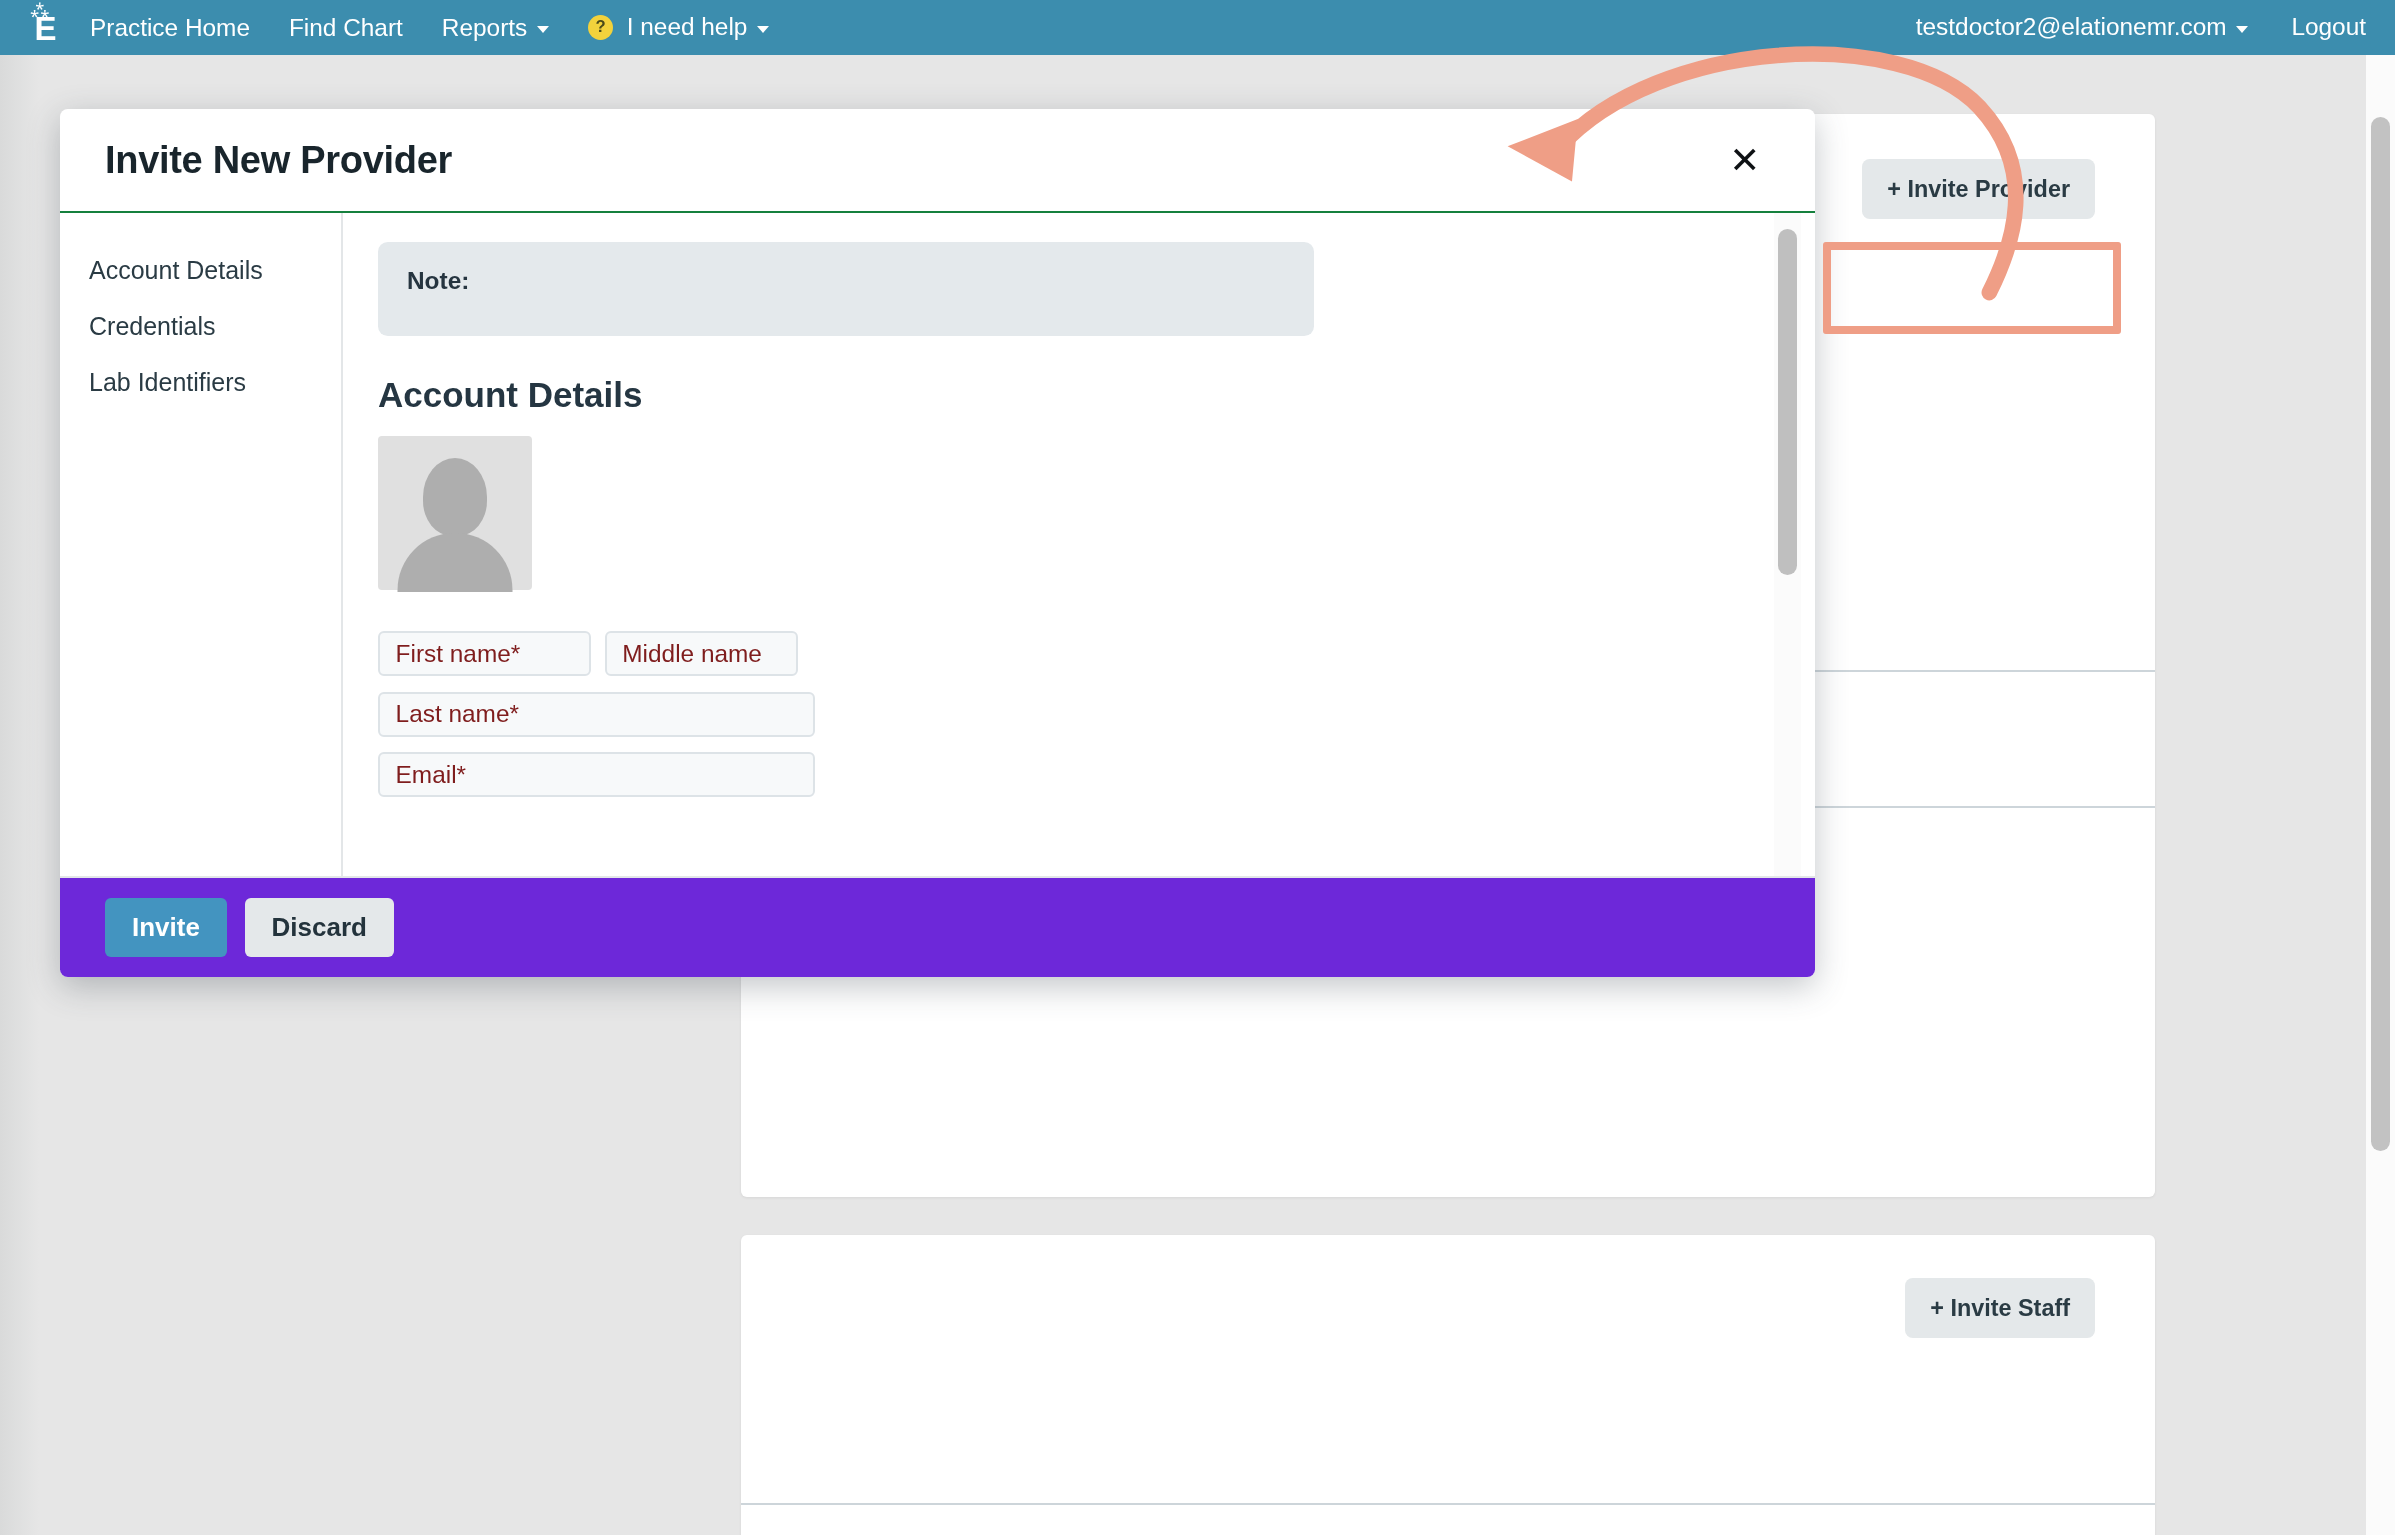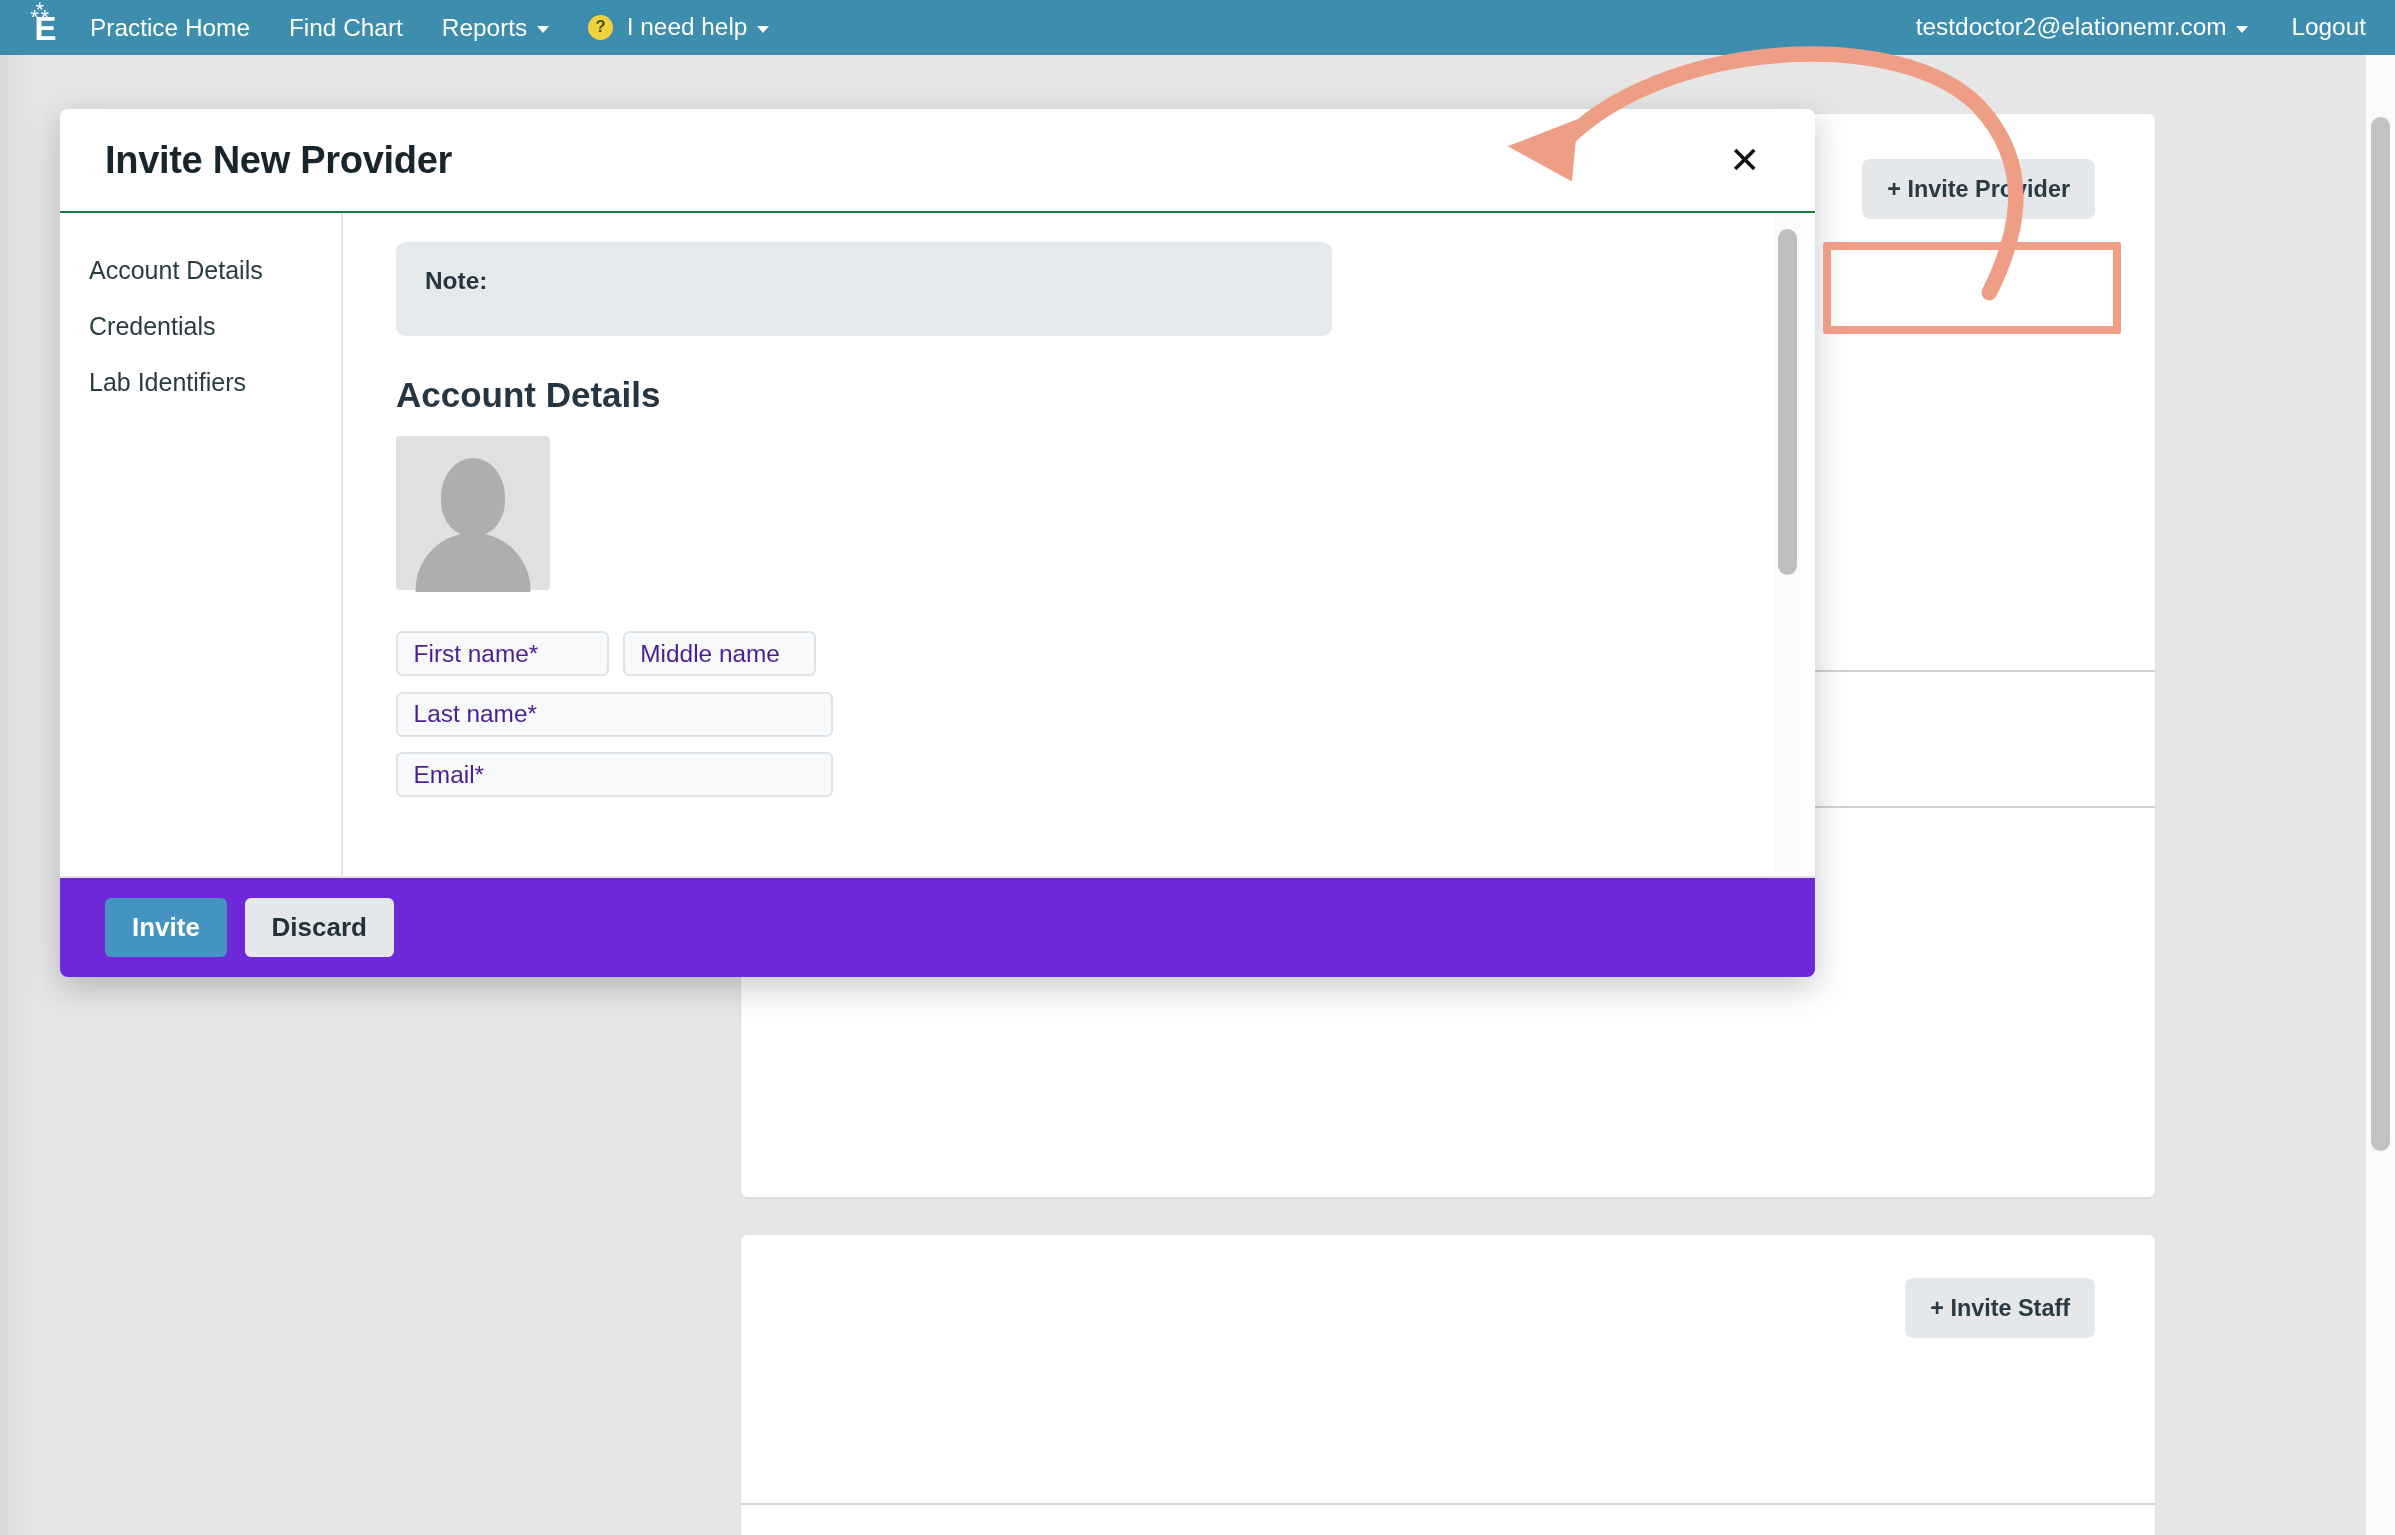--- a/index.html
+++ b/index.html
@@ -145,21 +145,21 @@
     border-right: 2px solid #e3e6e8;
     padding: 29px 0 0 0;
   }
   .sidenav-item {
     font-size: 25px; color: #2a3b44; line-height: 33px;
     padding: 11.7px 19.5px 11.7px 29px; cursor: pointer;
   }
 
   .modal-content {
     flex: 1 1 auto; position: relative; overflow: hidden;
-    padding: 29px 0 0 53px;
+    padding: 29px 0 0 35px;
   }
   .note-box {
     background: #e4e9ec; border-radius: 9.8px;
     margin: 0 39px 0 0; max-width: 936px;
     padding: 25px 29px 29px 29px;
   }
   .note-label { font-size: 24.4px; font-weight: bold; color: #263540; margin-bottom: 11.7px; }
   .note-text  { font-size: 24.4px; line-height: 39px; color: #2f4450; }
 
   .section-title {
@@ -180,21 +180,21 @@
     position: absolute; left: 50%; transform: translateX(-50%);
     top: 97px; width: 115px; height: 59px;
     background: #aeaeae; border-radius: 57px 57px 0 0;
   }
 
   .field-row { display: flex; gap: 13.7px; margin-bottom: 15.6px; }
   .field {
     background: #f7f9fa; border: 2px solid #dde3e7; border-radius: 5.9px;
     height: 45px; display: flex; align-items: center;
     padding: 0 15.6px;
-    font-size: 24.4px; color: #4c1d95;
+    font-size: 24.4px; color: #7f1d1d;
     cursor: text;
   }
   .w-first  { width: 213px; }
   .w-middle { width: 193px; }
   .w-full   { width: 437px; }
 
   
   .modal-scroll-track {
     position: absolute; right: 13.7px; top: 0; width: 27px; bottom: 0;
     background: #fbfbfb;

